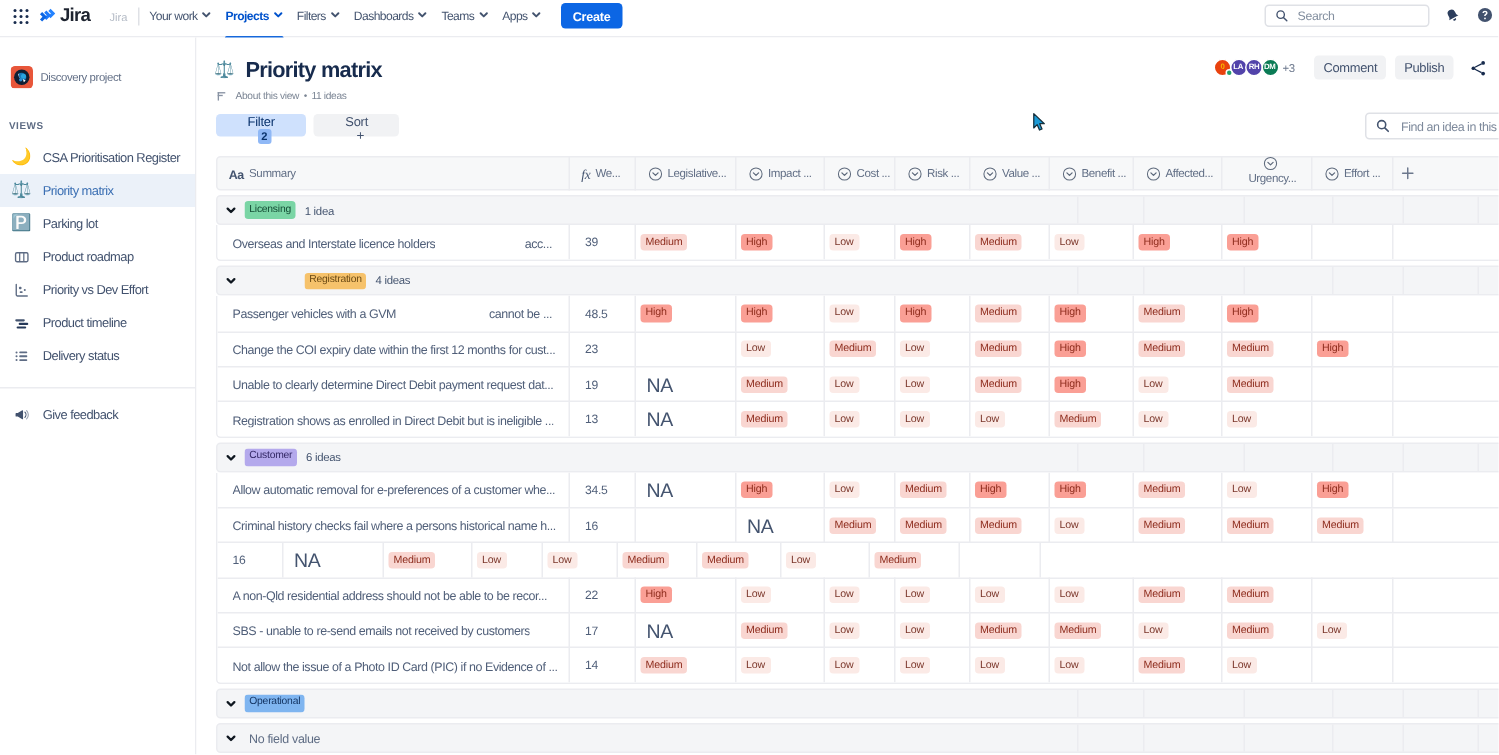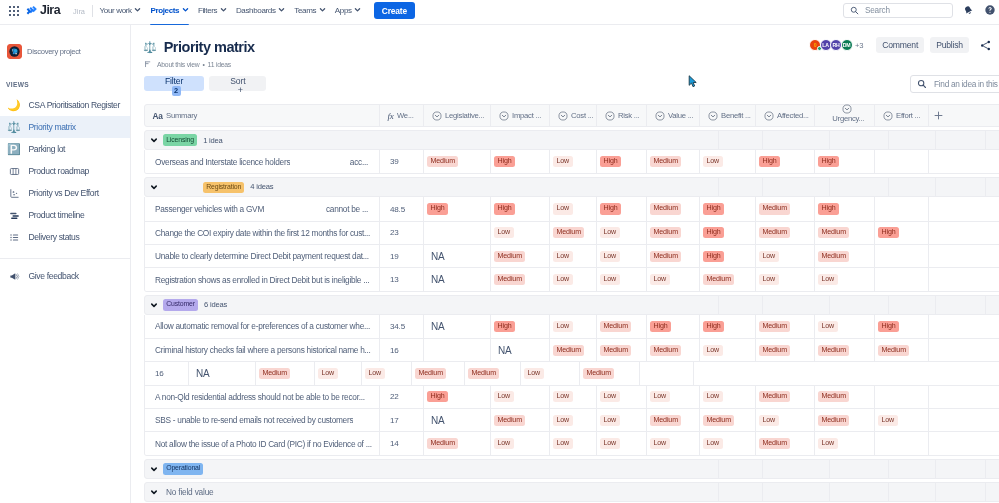--- a/index.html
+++ b/index.html
@@ -106,21 +106,21 @@
   .row{display:flex;height:23.35px;border-top:1px solid #ebecf0;background:#fff;align-items:center;}
   .row:first-child{border-top:none;}
   .cell{height:23.35px;display:flex;align-items:center;border-right:1px solid #ebecf0;
         flex:0 0 auto;padding:0 6px;overflow:hidden;}
   .cell.vc{padding:0 3px;}
   .cell:last-child{border-right:none;}
   .sumtxt{font-size:8.3px;color:#505f79;white-space:nowrap;overflow:hidden;text-overflow:ellipsis;letter-spacing:-0.28px;}
   .sumtail{font-size:8.3px;color:#505f79;margin-left:auto;white-space:nowrap;padding-left:6px;letter-spacing:-0.28px;padding-right:5px;}
   .numtxt{font-size:8.1px;color:#505f79;letter-spacing:-0.2px;}
   .val{font-size:7.1px;border-radius:2.5px;padding:2px 3.4px;line-height:1;white-space:nowrap;letter-spacing:-0.1px;}
-  .valplain{font-size:10px;color:#44546f;padding-left:4px;letter-spacing:-0.15px;}
+  .valplain{font-size:13px;color:#44546f;padding-left:4px;letter-spacing:-0.15px;}
 
   .cursor{position:absolute;left:688px;top:75px;width:10px;height:13px;pointer-events:none;}
 </style>
 </head>
 <body>
 
 <div class="page">
 
   <div class="topnav">
     <div class="appsw">

